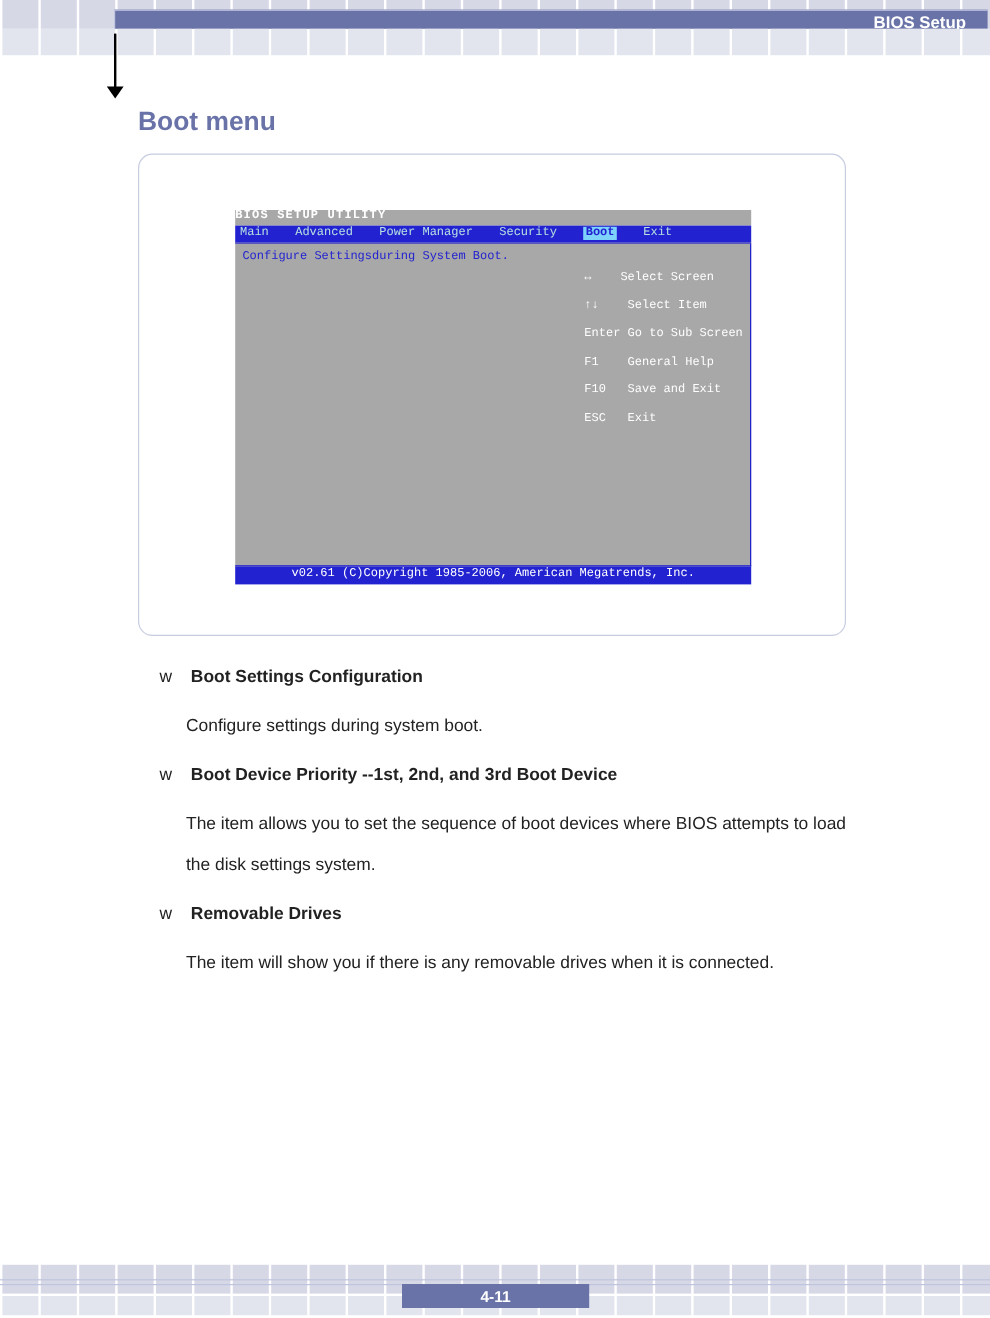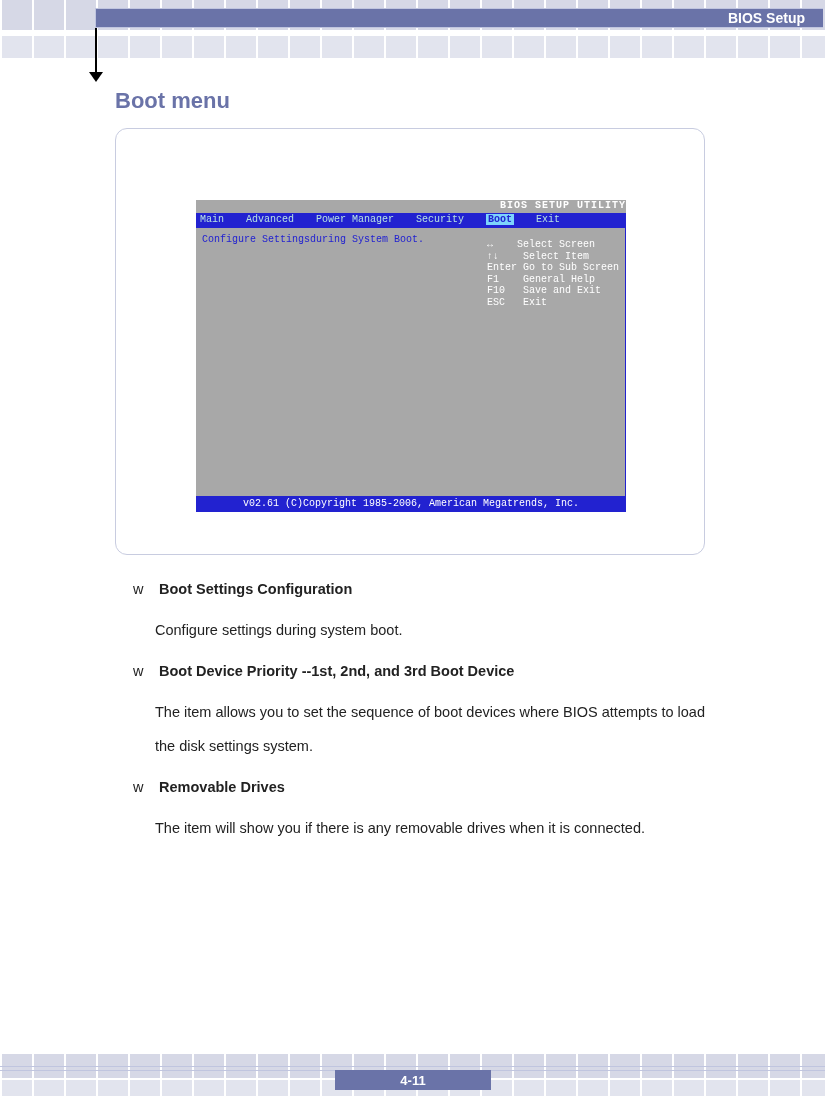--- a/index.html
+++ b/index.html
@@ -11,21 +11,21 @@
     position: relative;
     overflow: hidden;
   }
 
   
   .top-decor { position: absolute; top: 0; left: 0; right: 0; }
   .squares-row {
     display: flex;
     gap: 2px;
     padding: 0 2px;
-    height: 36px;
+    height: 24px;
     background: #fff;
     position: relative;
   }
   .square {
     width: 30px;
     height: 30px;
     background: #d6d8e6;
     flex-shrink: 0;
   }
   .header-bar {
@@ -95,26 +95,25 @@
     width: 430px;
     margin: 0 auto;
     font-family: "Courier New", monospace;
     font-size: 10px;
     line-height: 1.15;
     color: #fff;
   }
   .bios-title {
     background: #a8a8a8;
     color: #fff;
-    text-align: right;
+    text-align: left;
     font-weight: bold;
     letter-spacing: 1px;
     padding: 0 0 1px 0;
     font-size: 10px;
-    margin-top: 25px;
   }
   .bios-tabs {
     display: flex;
     background: #2222d0;
     color: #b7e1e1;
     font-size: 10px;
     padding: 1px 4px 2px 4px;
     font-family: Liberation Mono, monospace;
   }
   .bios-tab { margin-right: 22px; }
@@ -146,21 +145,21 @@
     display: flex;
   }
   .bios-item {
     color: #2222d0;
     margin-bottom: 1px;
   }
   .bios-item.sel { color: #fff; }
   .tri { display: inline-block; width: 7px; }
   .help-text { color: #2222d0; }
   .help-spacer { flex: 1; }
-  .hint-line { color: #fff; white-space: pre; }
+  .hint-line { color: #fff; white-space: pre; margin-top: 12px; }
   .hint-block { border-top: 1px solid transparent; padding-top: 4px; }
   .bios-footer {
     background: #2222d0;
     color: #fff;
     text-align: center;
     font-size: 10px;
     padding: 1px 0 2px 0;
   }
 
   

